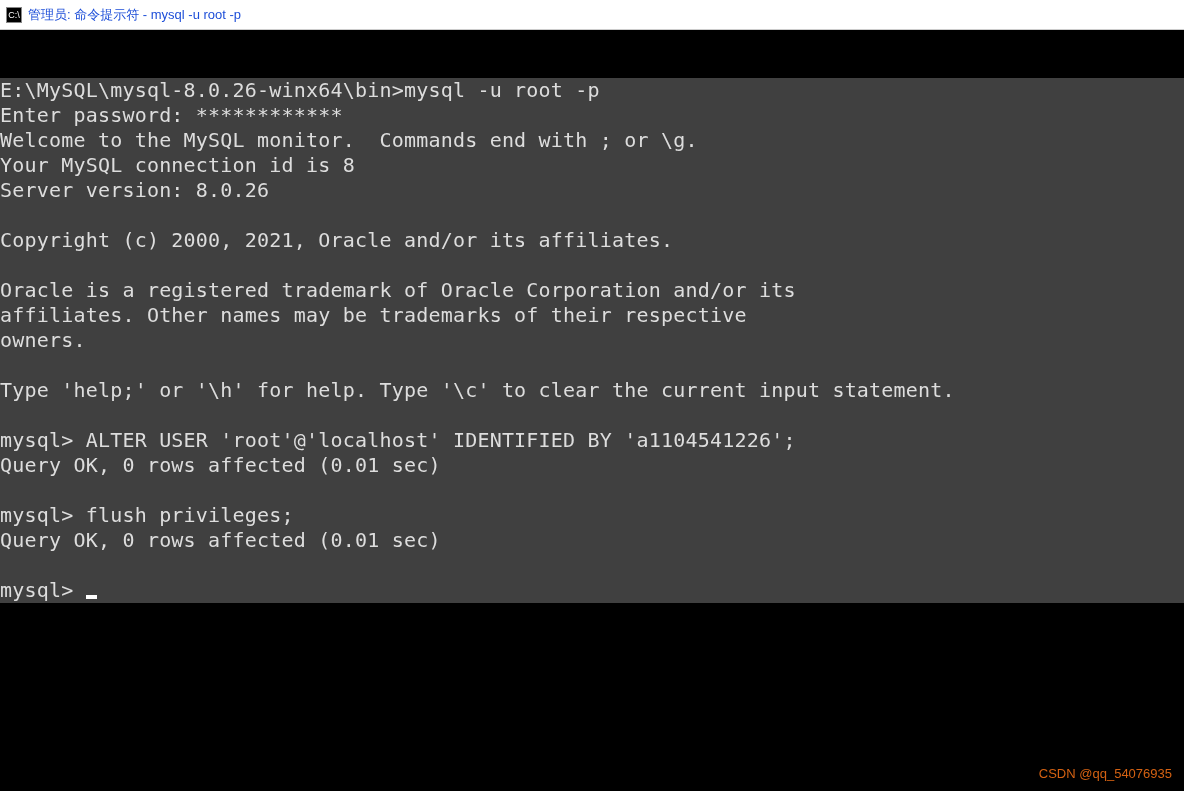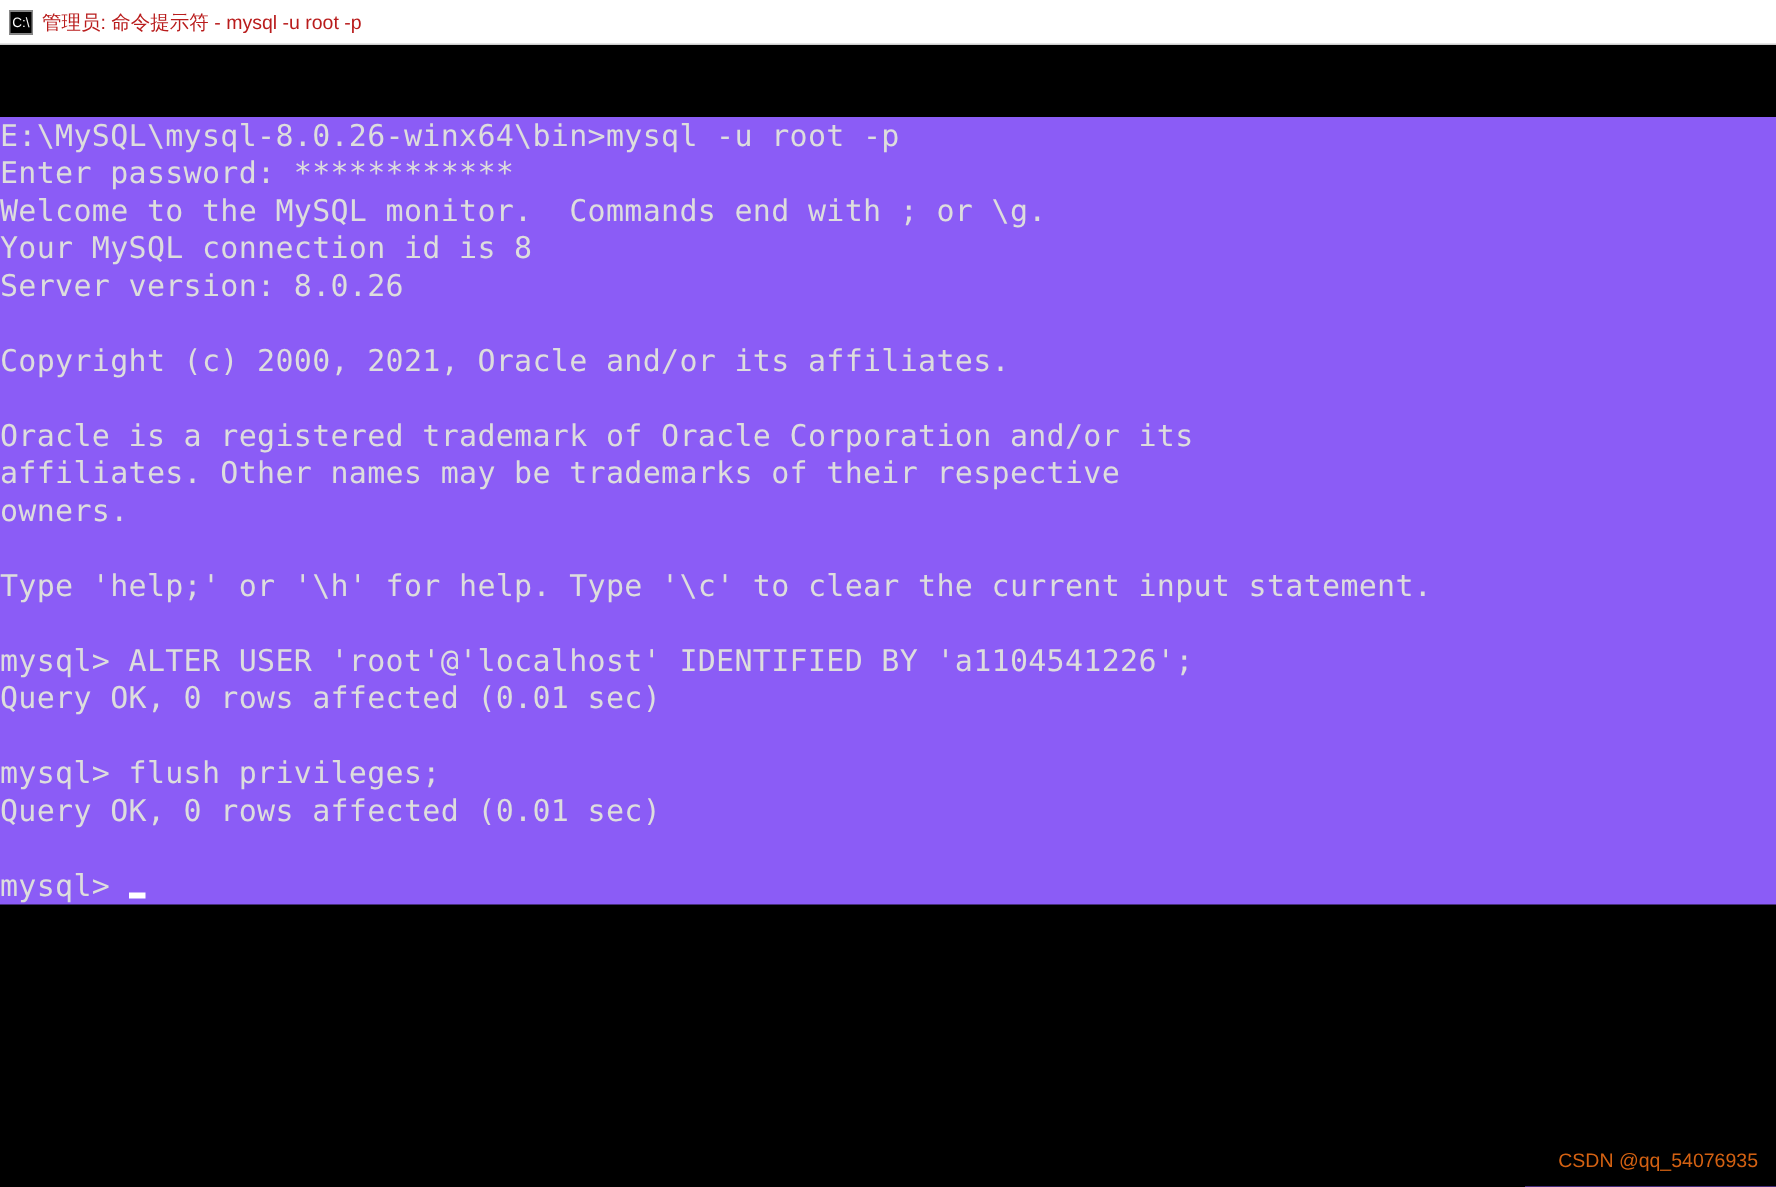--- a/index.html
+++ b/index.html
@@ -32,24 +32,24 @@
       font-size: 9px;
       font-family: sans-serif;
       display: flex;
       align-items: center;
       justify-content: center;
       border: 1px solid #888;
     }
     .titlebar-text {
       font-family: "Microsoft YaHei", sans-serif;
       font-size: 13px;
-      color: #b91c1c;
+      color: #1d4ed8;
     }
     .terminal {
-      background: #8b5cf6;
+      background: #404040;
       color: #ddd;
       font-size: 20px;
       line-height: 25px;
       padding: 0;
       white-space: pre;
       font-family: "NSimSun", "SimSun", "Consolas", monospace;
       letter-spacing: 0.2px;
       margin-top: 48px;
     }
     .cursor {

